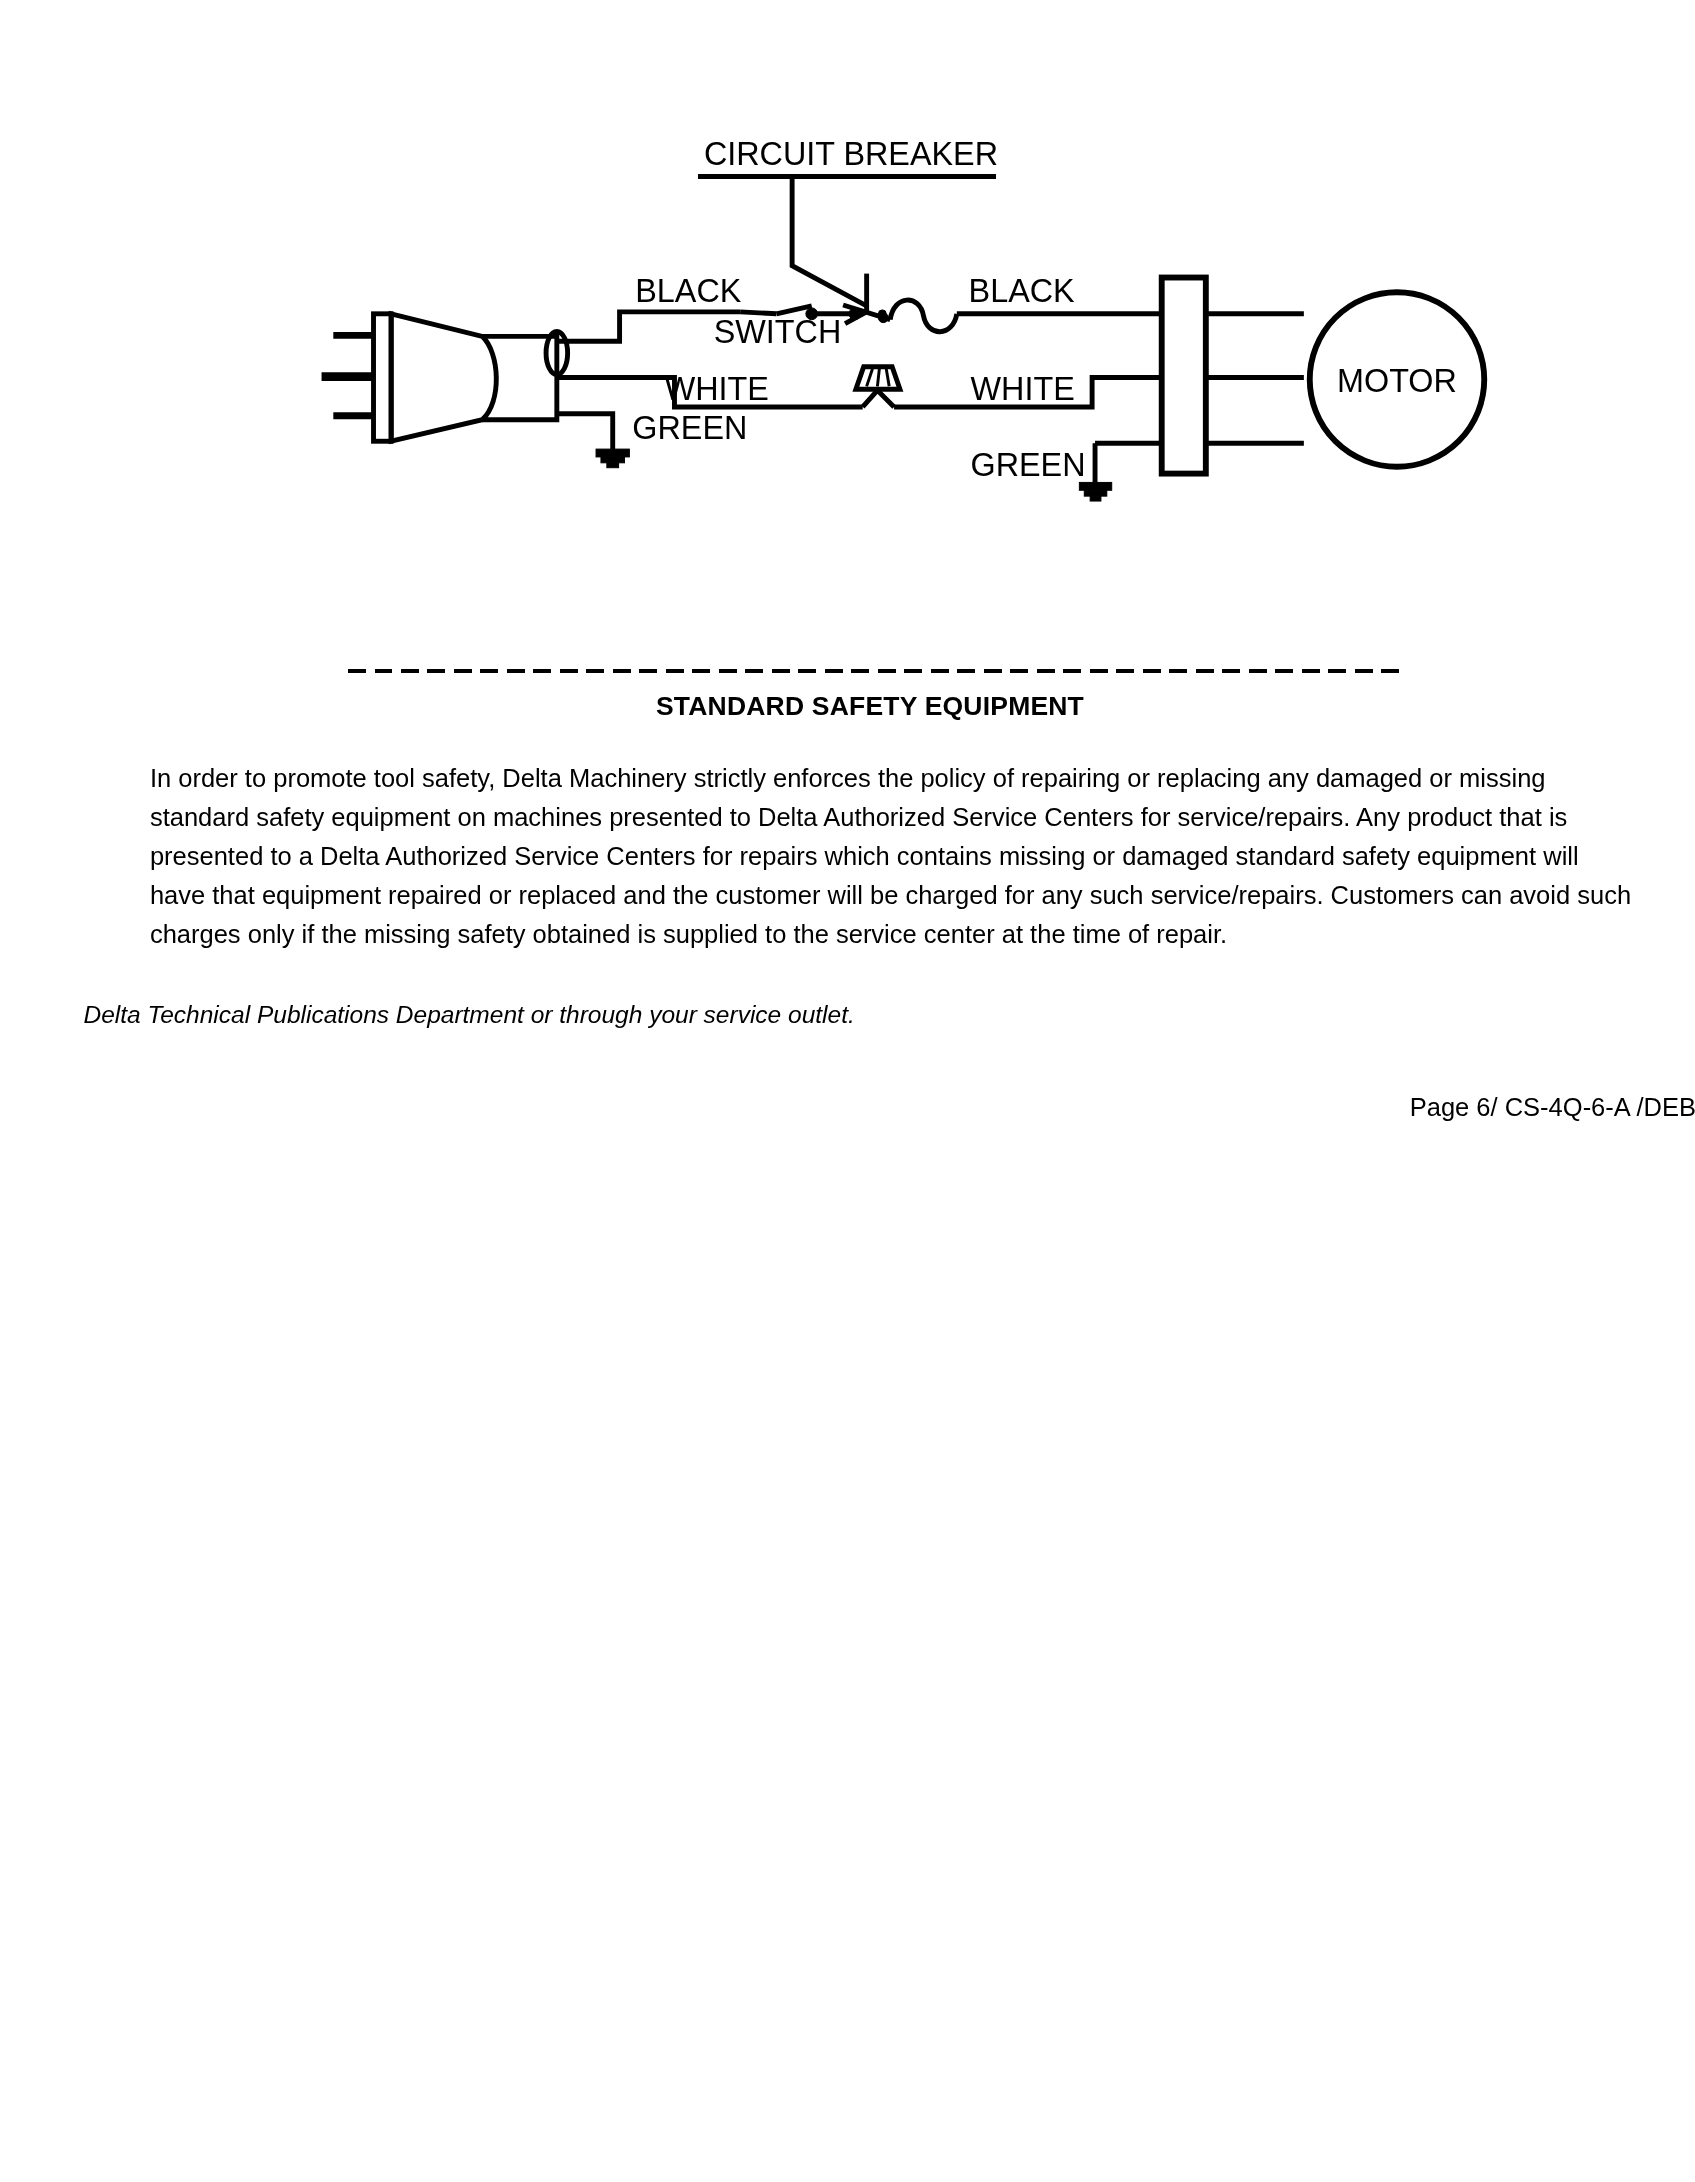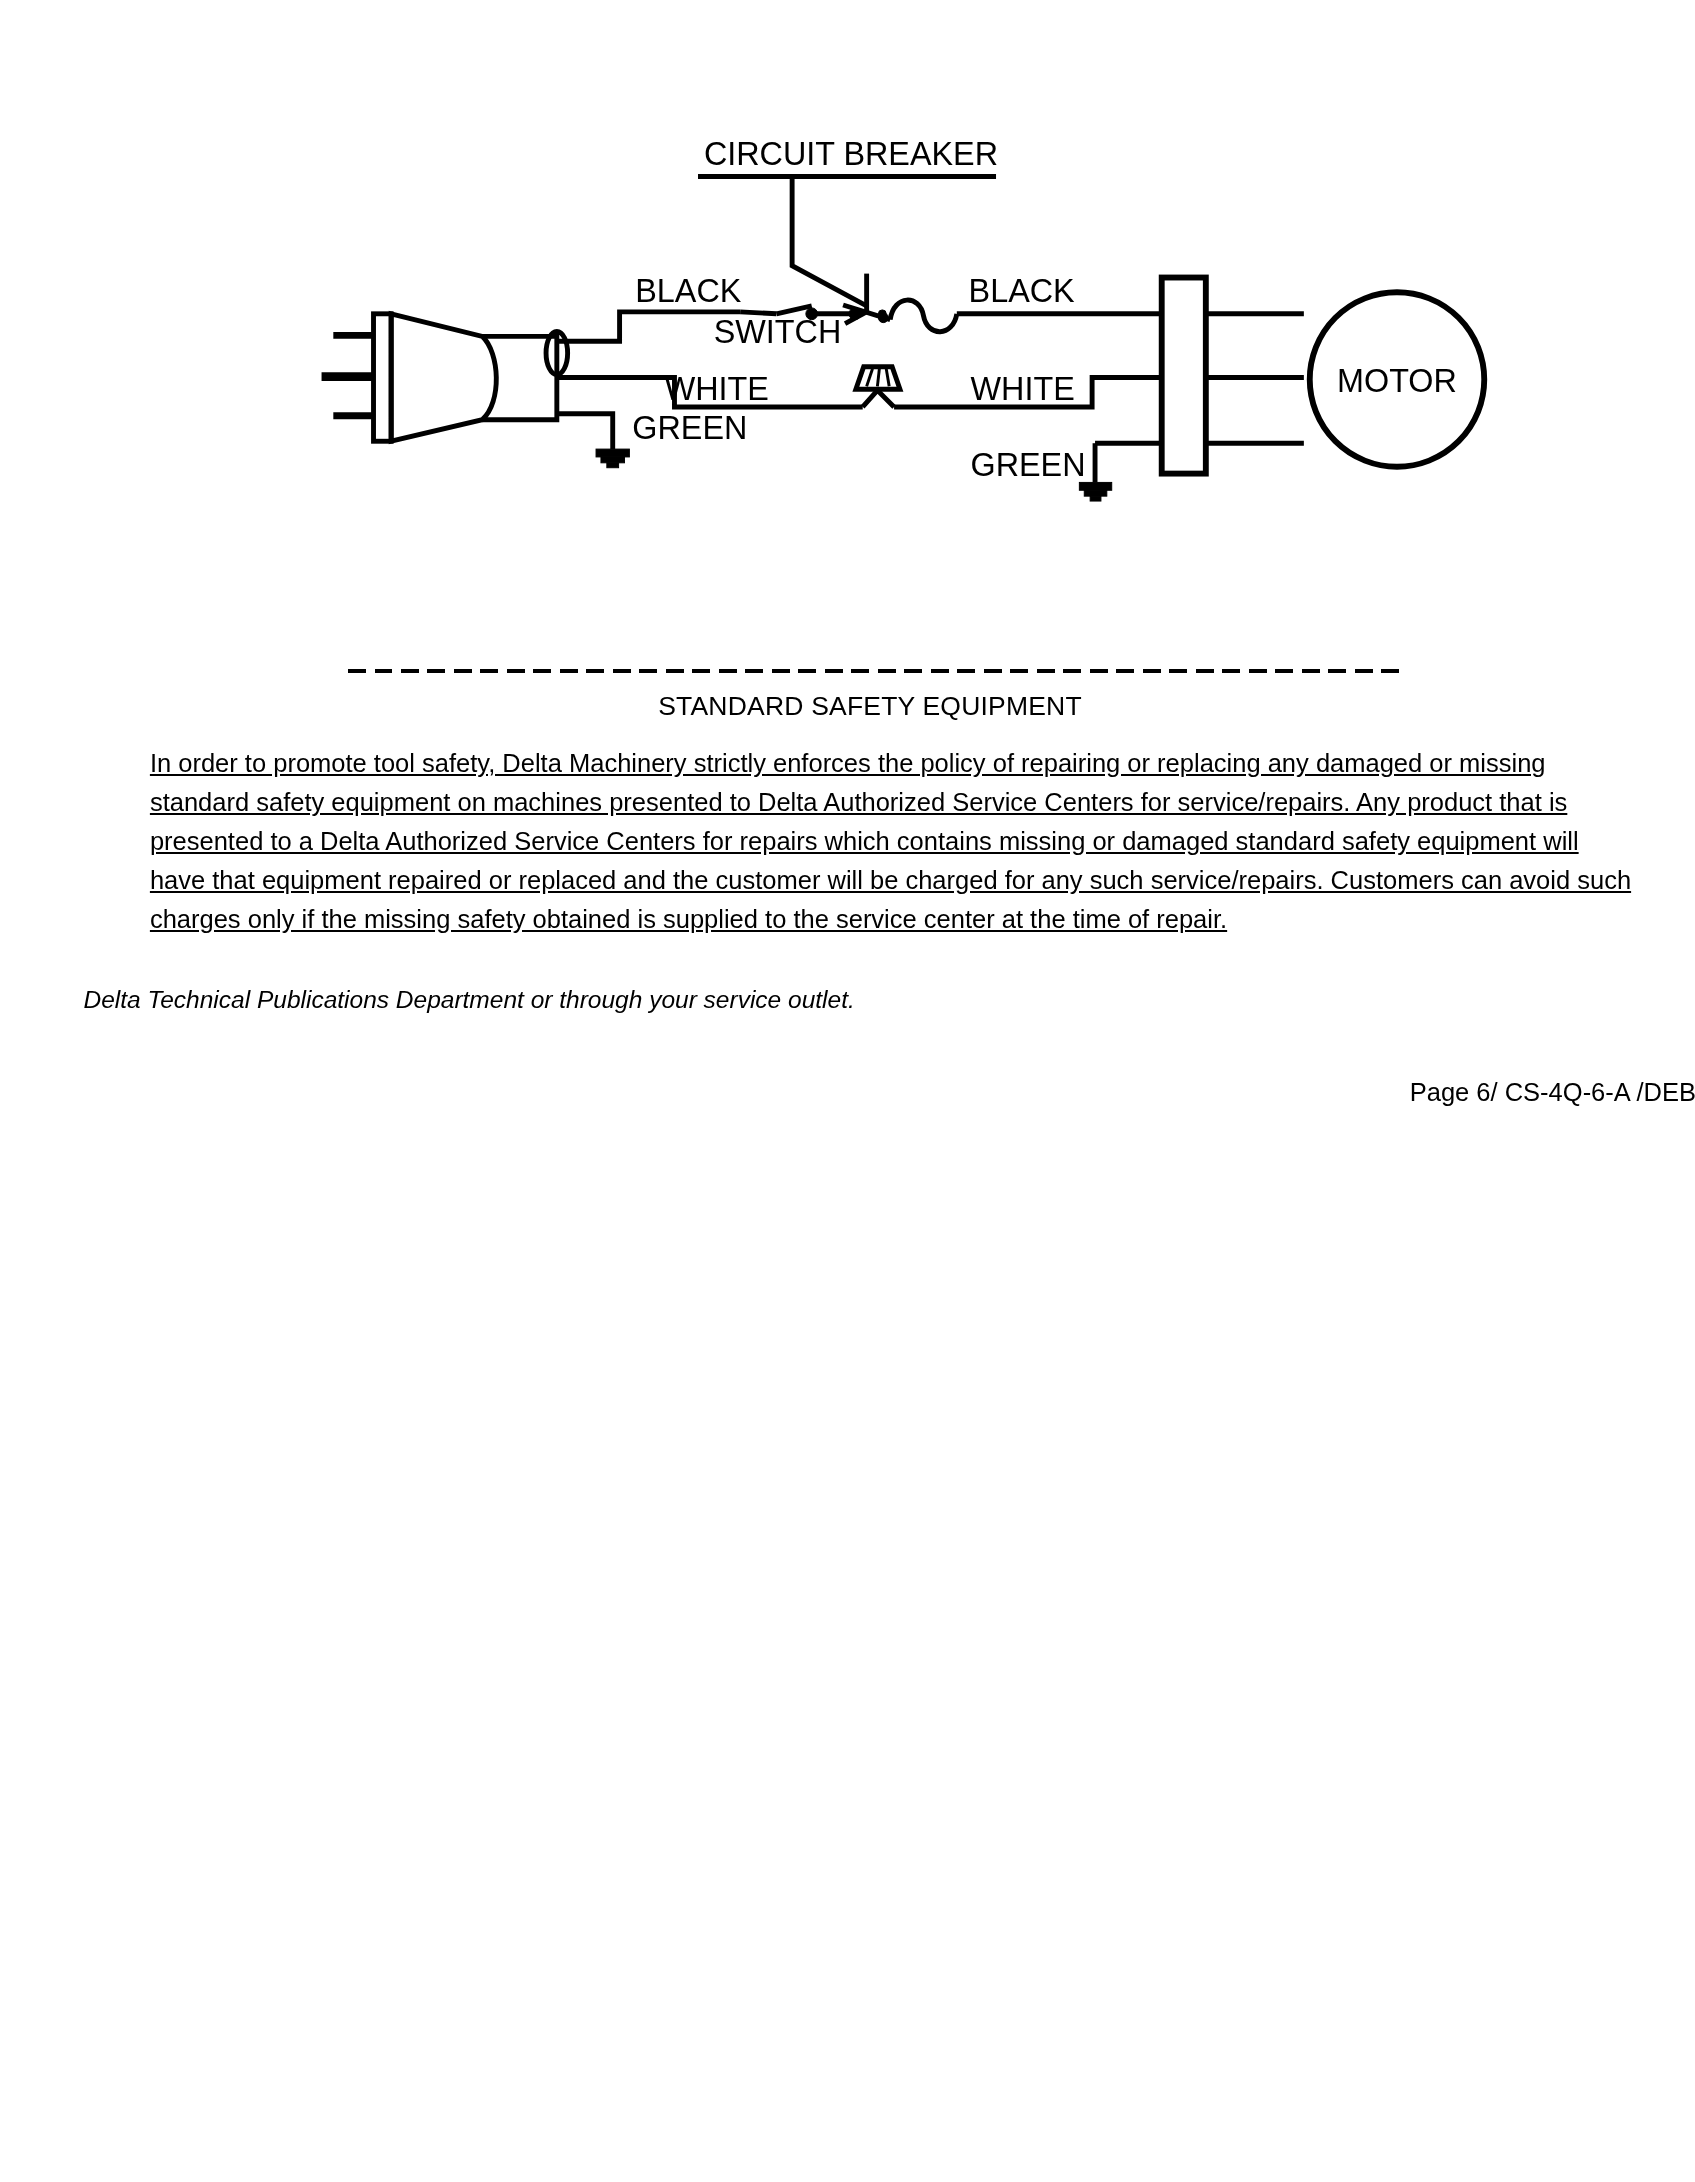--- a/index.html
+++ b/index.html
@@ -50,32 +50,31 @@
   
   #safety-section {
     position: absolute;
     left: 0;
     top: 691px;
     width: 1696px;
   }
   #safety-heading {
     text-align: center;
     font-size: 26.5px;
-    font-weight: 400;
+    font-weight: 700;
     letter-spacing: 0.2px;
     padding-left: 44px;
-    margin: 0 0 22px 0;
+    margin: 0 0 37px 0;
     font-family: "Liberation Sans", sans-serif;
   }
   #safety-body {
     margin: 0 auto;
     width: 1451px;
     padding-left: 27.4px;
     box-sizing: border-box;
-    text-decoration: underline;
   }
   #safety-body .para-line {
     font-size: 25.5px;
     line-height: 39px;
     white-space: nowrap;
     font-family: "Liberation Sans", sans-serif;
   }
   #parts-note {
     margin: 41px auto 0 auto;
     width: 1529px;

